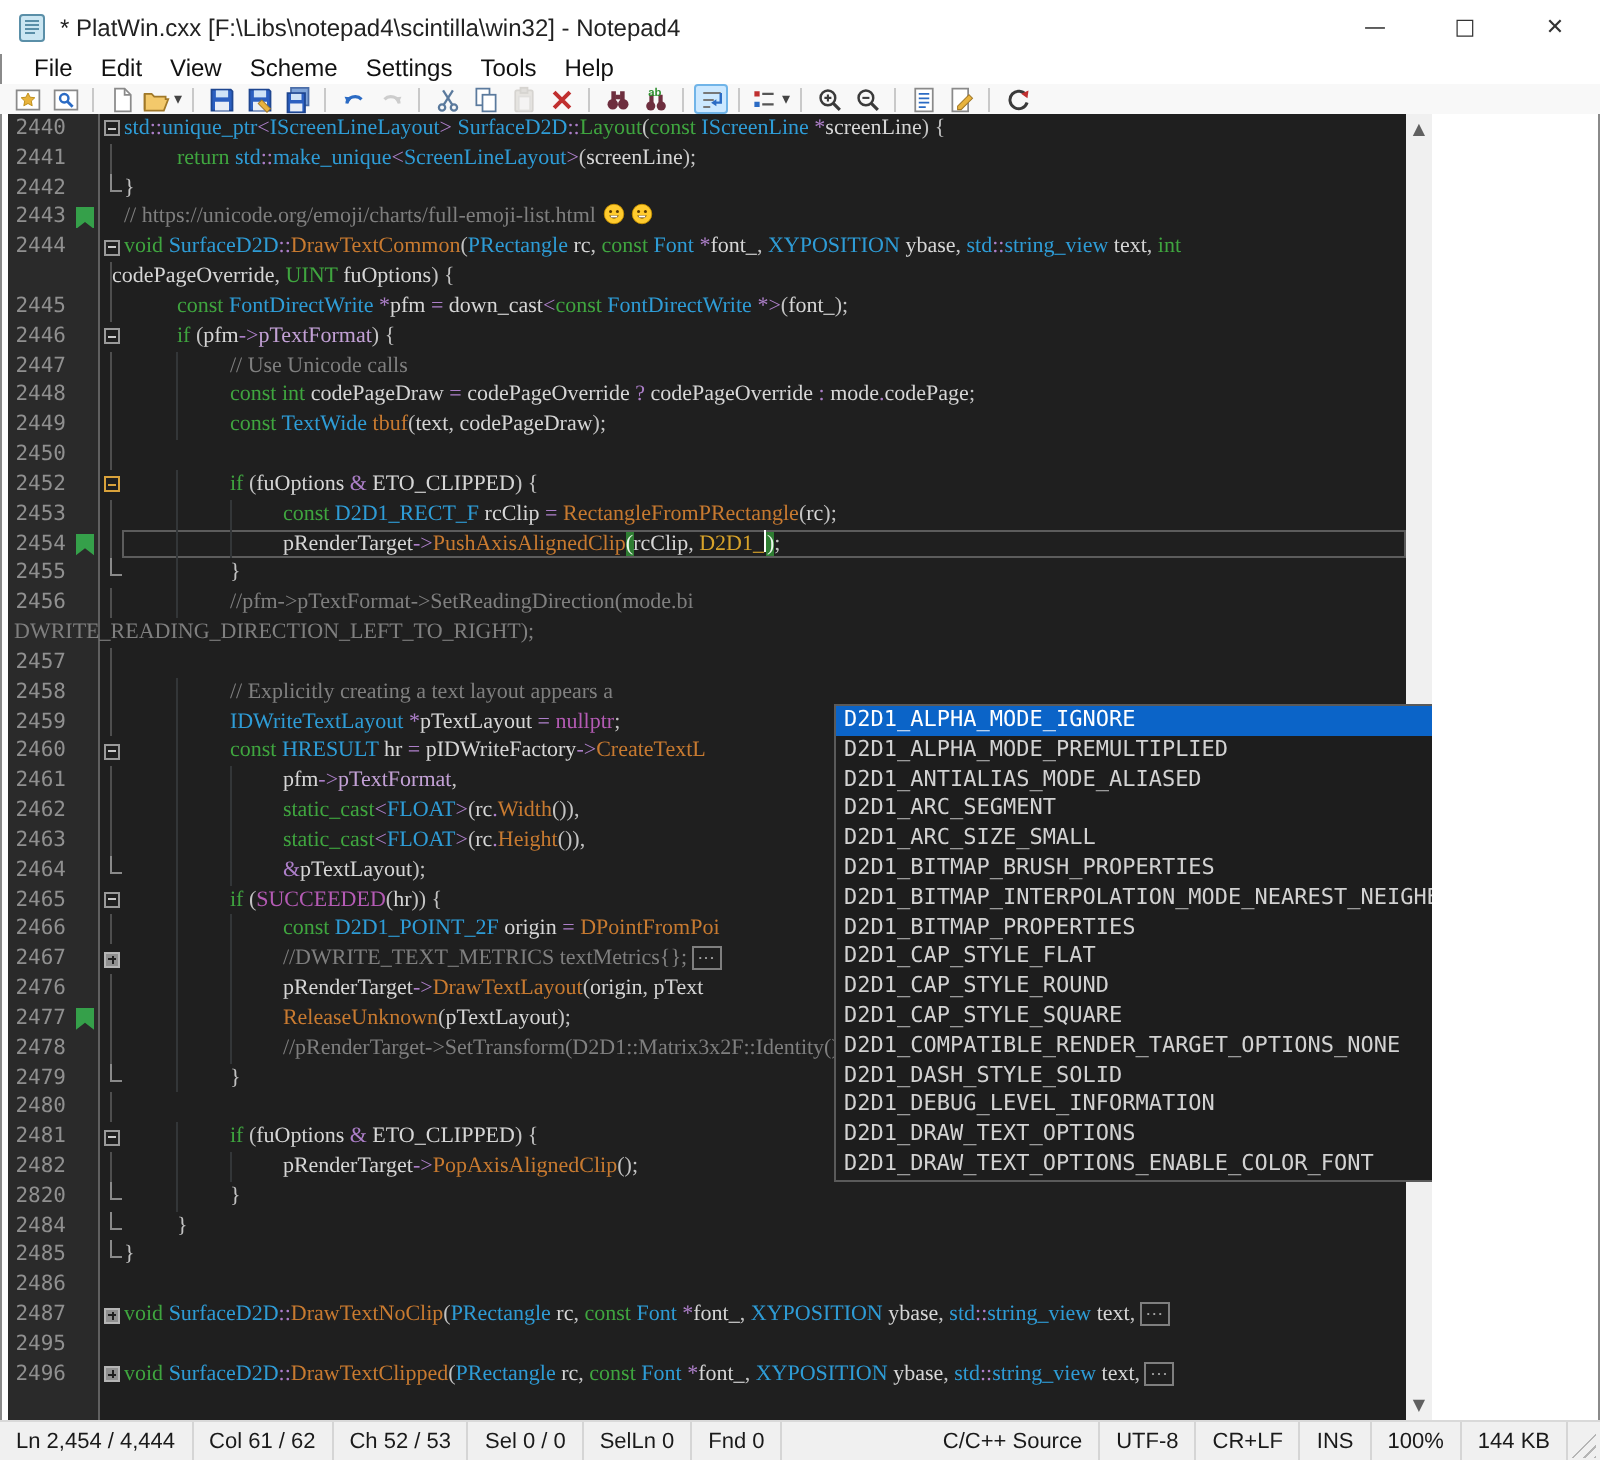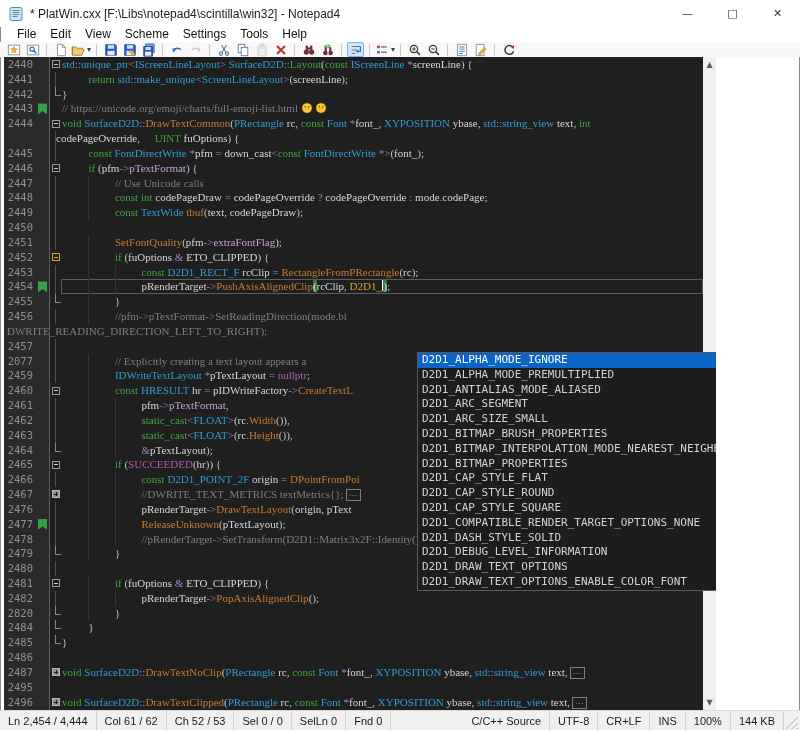--- a/index.html
+++ b/index.html
@@ -304,21 +304,21 @@
         </div>
         <div class="row">
           <span class="lnum">2444</span>
           <span class="fmark">
             <i></i>
           </span>
           <span class="code" style="padding-left: 0px;"><span style="color: rgb(63, 165, 63);">void</span><span style="color: rgb(214, 214, 214);"> </span><span style="color: rgb(46, 156, 214);">SurfaceD2D</span><span style="color: rgb(173, 127, 201);">::</span><span style="color: rgb(200, 122, 48);">DrawTextCommon</span><span style="color: rgb(194, 194, 194);">(</span><span style="color: rgb(46, 156, 214);">PRectangle</span><span style="color: rgb(214, 214, 214);"> rc</span><span style="color: rgb(194, 194, 194);">, </span><span style="color: rgb(63, 165, 63);">const</span><span style="color: rgb(214, 214, 214);"> </span><span style="color: rgb(46, 156, 214);">Font</span><span style="color: rgb(214, 214, 214);"> </span><span style="color: rgb(173, 127, 201);">*</span><span style="color: rgb(214, 214, 214);">font_</span><span style="color: rgb(194, 194, 194);">, </span><span style="color: rgb(46, 156, 214);">XYPOSITION</span><span style="color: rgb(214, 214, 214);"> ybase</span><span style="color: rgb(194, 194, 194);">, </span><span style="color: rgb(46, 156, 214);">std</span><span style="color: rgb(173, 127, 201);">::</span><span style="color: rgb(46, 156, 214);">string_view</span><span style="color: rgb(214, 214, 214);"> text</span><span style="color: rgb(194, 194, 194);">, </span><span style="color: rgb(63, 165, 63);">int</span></span>
         </div>
         <div class="row">
           <span class="fline"></span>
-          <span class="code" style="left: 52px; padding-left: 0px;"><span style="color: rgb(214, 214, 214);">codePageOverride</span><span style="color: rgb(194, 194, 194);">, </span><span style="color: rgb(63, 165, 63); margin-left: 12px;">UINT</span><span style="color: rgb(214, 214, 214);"> fuOptions</span><span style="color: rgb(194, 194, 194);">) {</span></span>
+          <span class="code" style="left: 52px; padding-left: 0px;"><span style="color: rgb(214, 214, 214);">codePageOverride</span><span style="color: rgb(194, 194, 194);">, </span><span style="color: rgb(63, 165, 63);">UINT</span><span style="color: rgb(214, 214, 214);"> fuOptions</span><span style="color: rgb(194, 194, 194);">) {</span></span>
         </div>
         <div class="row">
           <span class="lnum">2445</span>
           <span class="fline"></span>
           <span class="code" style="padding-left: 26.48px;"><span style="color: rgb(63, 165, 63);">const</span><span style="color: rgb(214, 214, 214);"> </span><span style="color: rgb(46, 156, 214);">FontDirectWrite</span><span style="color: rgb(214, 214, 214);"> </span><span style="color: rgb(173, 127, 201);">*</span><span style="color: rgb(214, 214, 214);">pfm </span><span style="color: rgb(173, 127, 201);">=</span><span style="color: rgb(214, 214, 214);"> down_cast</span><span style="color: rgb(173, 127, 201);">&lt;</span><span style="color: rgb(63, 165, 63);">const</span><span style="color: rgb(214, 214, 214);"> </span><span style="color: rgb(46, 156, 214);">FontDirectWrite</span><span style="color: rgb(214, 214, 214);"> </span><span style="color: rgb(173, 127, 201);">*</span><span style="color: rgb(173, 127, 201);">&gt;</span><span style="color: rgb(194, 194, 194);">(</span><span style="color: rgb(214, 214, 214);">font_</span><span style="color: rgb(194, 194, 194);">);</span></span>
         </div>
         <div class="row">
           <span class="lnum">2446</span>
           <span class="fmark">
             <i></i>
@@ -340,26 +340,20 @@
         <div class="row">
           <span class="lnum">2449</span>
           <span class="fline"></span>
           <span class="guide" style="left: 84.48px;"></span>
           <span class="code" style="padding-left: 52.96px;"><span style="color: rgb(63, 165, 63);">const</span><span style="color: rgb(214, 214, 214);"> </span><span style="color: rgb(46, 156, 214);">TextWide</span><span style="color: rgb(214, 214, 214);"> </span><span style="color: rgb(200, 122, 48);">tbuf</span><span style="color: rgb(194, 194, 194);">(</span><span style="color: rgb(214, 214, 214);">text</span><span style="color: rgb(194, 194, 194);">, </span><span style="color: rgb(214, 214, 214);">codePageDraw</span><span style="color: rgb(194, 194, 194);">);</span></span>
         </div>
         <div class="row">
           <span class="lnum">2450</span>
           <span class="fline"></span>
           <span class="code" style="padding-left: 0px;"></span>
-        </div>
-        <div class="row">
-          <span class="lnum">2451</span>
-          <span class="fline"></span>
-          <span class="guide" style="left: 84.48px;"></span>
-          <span class="code" style="padding-left: 52.96px;"><span style="color: rgb(200, 122, 48);">SetFontQuality</span><span style="color: rgb(194, 194, 194);">(</span><span style="color: rgb(214, 214, 214);">pfm</span><span style="color: rgb(173, 127, 201);">-&gt;</span><span style="color: rgb(195, 161, 214);">extraFontFlag</span><span style="color: rgb(194, 194, 194);">);</span></span>
         </div>
         <div class="row">
           <span class="lnum">2452</span>
           <span class="fmark org">
             <i></i>
           </span>
           <span class="guide" style="left: 84.48px;"></span>
           <span class="code" style="padding-left: 52.96px;"><span style="color: rgb(63, 165, 63);">if</span><span style="color: rgb(214, 214, 214);"> </span><span style="color: rgb(194, 194, 194);">(</span><span style="color: rgb(214, 214, 214);">fuOptions </span><span style="color: rgb(173, 127, 201);">&amp;</span><span style="color: rgb(214, 214, 214);"> ETO_CLIPPED</span><span style="color: rgb(194, 194, 194);">) {</span></span>
         </div>
         <div class="row">
@@ -392,21 +386,21 @@
         </div>
         <div class="row">
           <span class="code" style="left: 3px; padding-left: 0px;"><span style="color: rgb(127, 127, 127);">DWRITE_READING_DIRECTION_LEFT_TO_RIGHT);</span></span>
         </div>
         <div class="row">
           <span class="lnum">2457</span>
           <span class="fline"></span>
           <span class="code" style="padding-left: 0px;"></span>
         </div>
         <div class="row">
-          <span class="lnum">2077</span>
+          <span class="lnum">2458</span>
           <span class="fline"></span>
           <span class="guide" style="left: 84.48px;"></span>
           <span class="code" style="padding-left: 52.96px;"><span style="color: rgb(127, 127, 127);">// Explicitly creating a text layout appears a</span></span>
         </div>
         <div class="row">
           <span class="lnum">2459</span>
           <span class="fline"></span>
           <span class="guide" style="left: 84.48px;"></span>
           <span class="code" style="padding-left: 52.96px;"><span style="color: rgb(46, 156, 214);">IDWriteTextLayout</span><span style="color: rgb(214, 214, 214);"> </span><span style="color: rgb(173, 127, 201);">*</span><span style="color: rgb(214, 214, 214);">pTextLayout </span><span style="color: rgb(173, 127, 201);">=</span><span style="color: rgb(214, 214, 214);"> </span><span style="color: rgb(180, 91, 180);">nullptr</span><span style="color: rgb(194, 194, 194);">;</span></span>
         </div>

